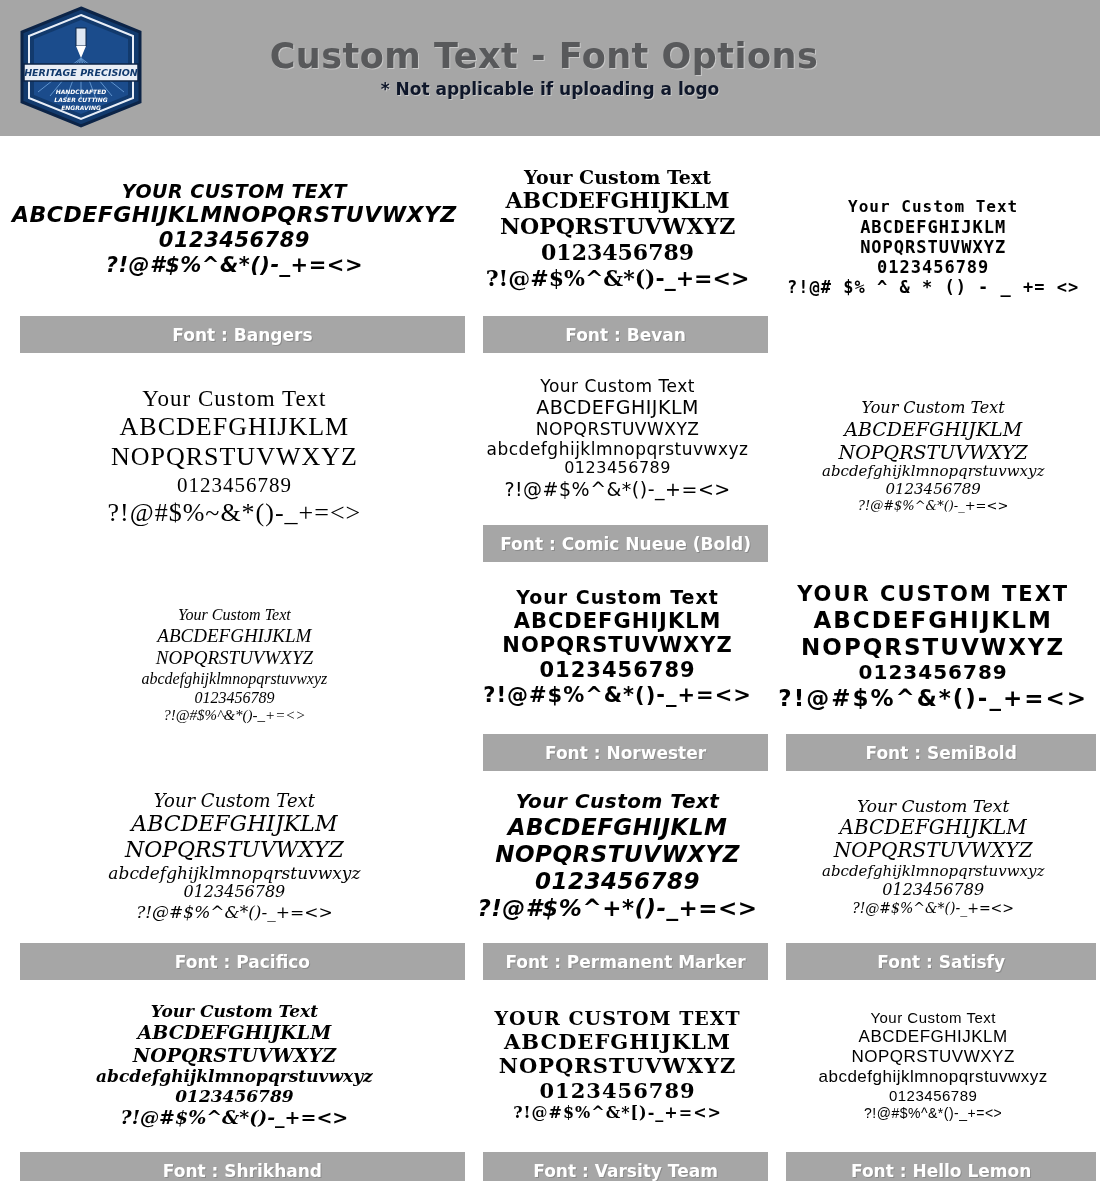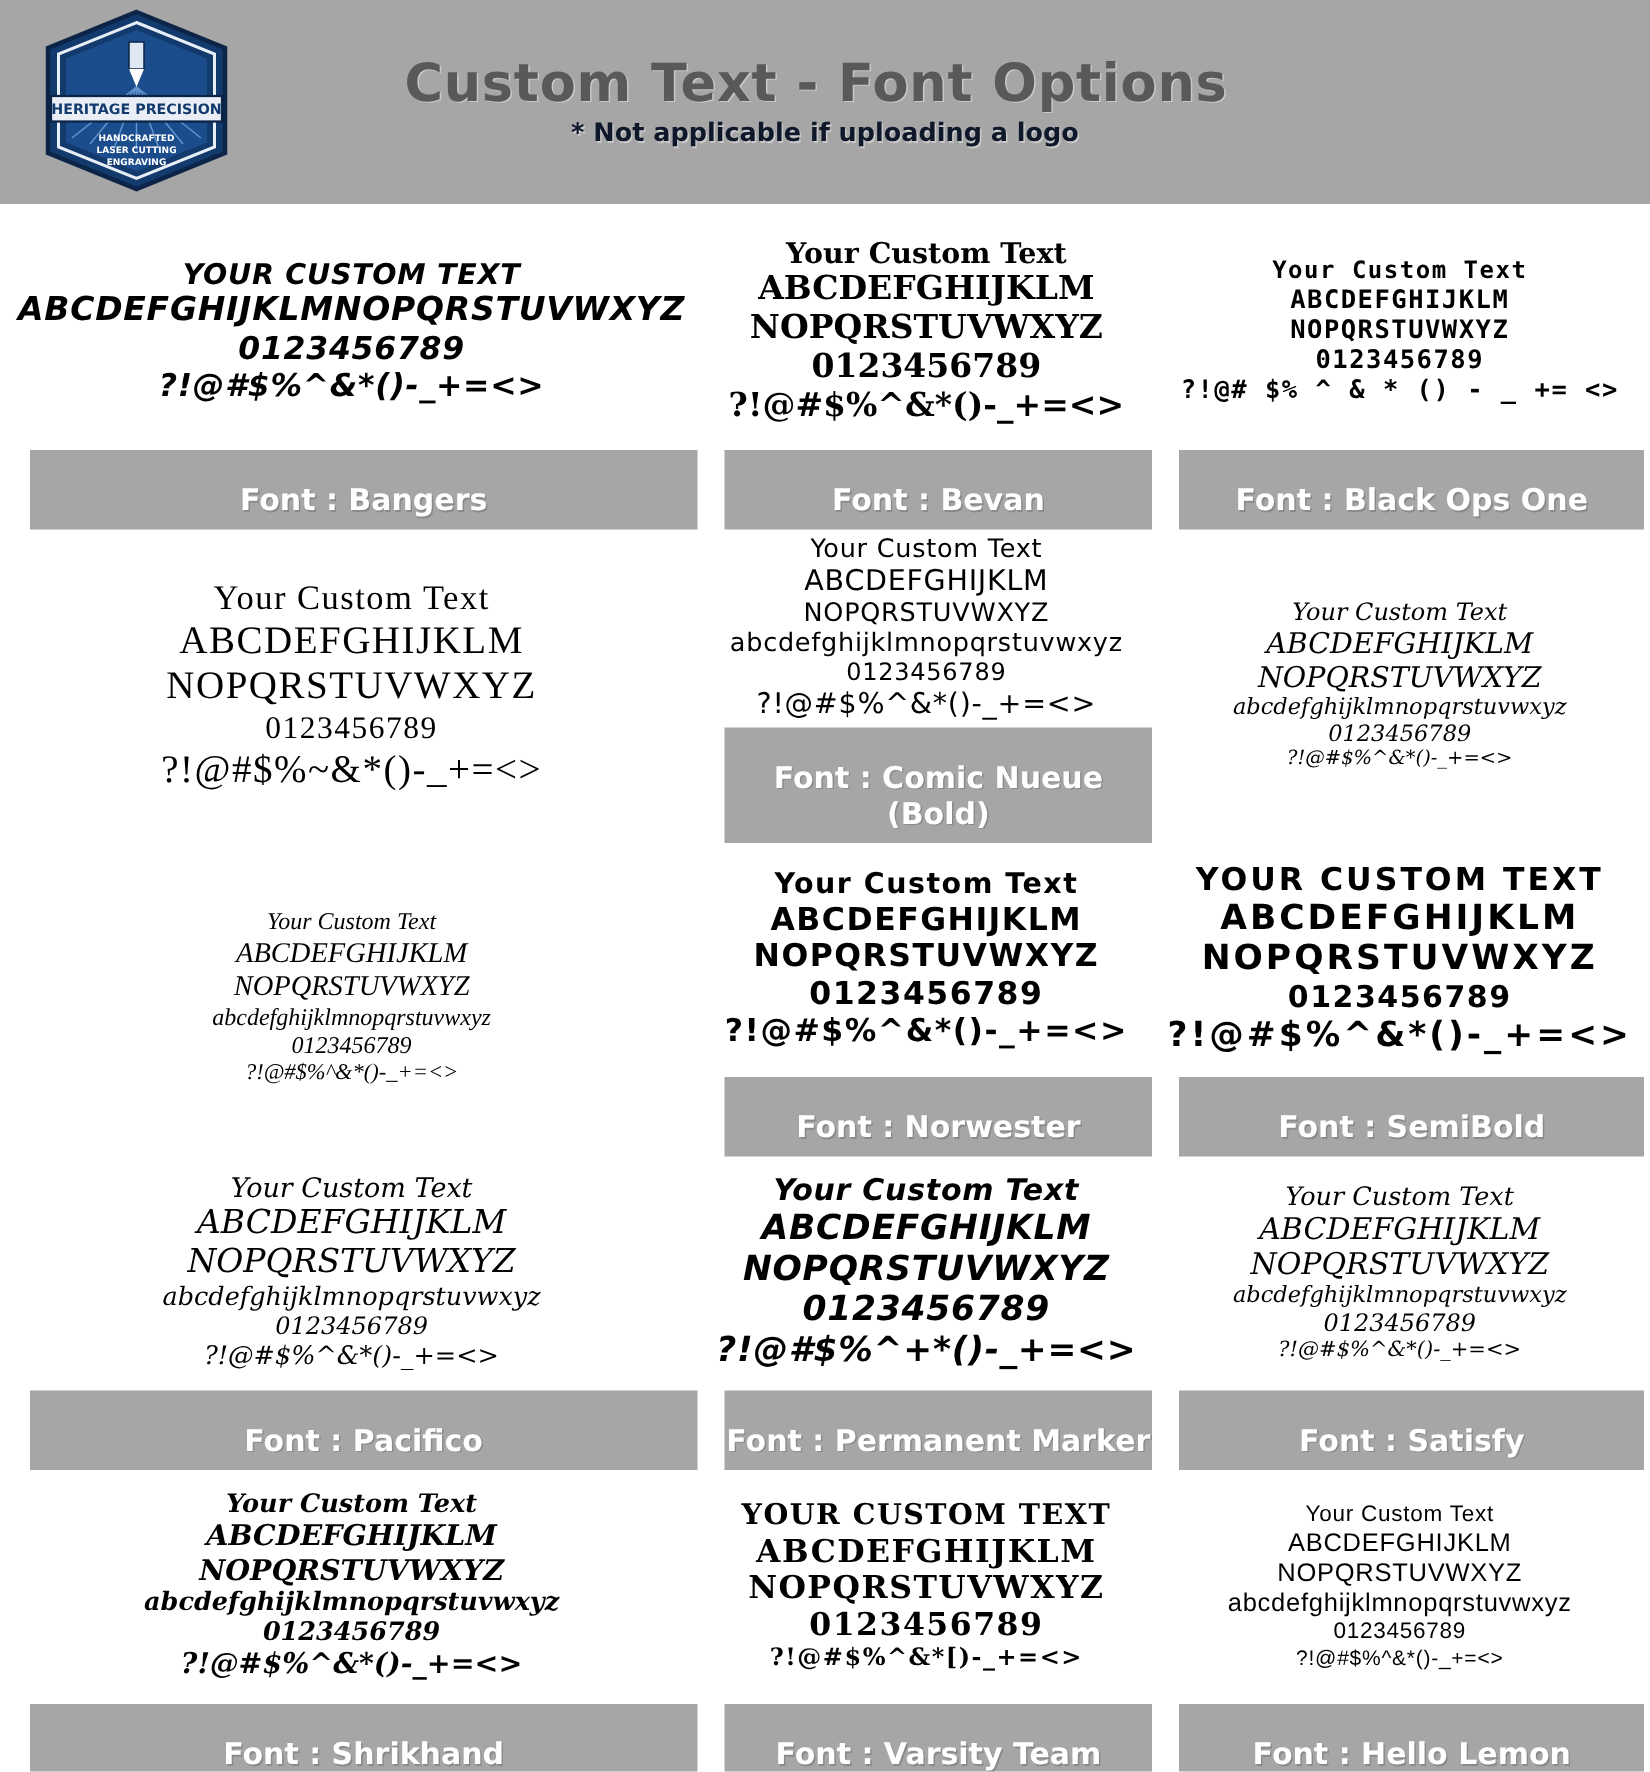--- a/index.html
+++ b/index.html
@@ -39,24 +39,25 @@
     font-weight: bold;
     font-size: 17px;
     color: #0f172a;
     text-shadow: 1px 1px 0 #c8c8c8;
     margin: 0;
   }
 
   
   .logo {
     position: absolute;
-    left: 26px;
+    left: 16px;
     top: 6px;
     width: 130px;
     height: 122px;
+    font-style: italic;
   }
   .logo svg { display:block; }
 
   
   .grid {
     display: grid;
     grid-template-columns: repeat(3, 1fr);
     column-gap: 18px;
     row-gap: 0px;
     padding: 8px 12px 0 12px;
@@ -83,22 +84,22 @@
     box-sizing: border-box;
   }
   .sample div { line-height: 1.18; white-space: nowrap; }
   .label {
     width: 100%;
     background: #a6a6a6;
     color: #ffffff;
     text-align: center;
     font-family: "DejaVu Sans", sans-serif;
     font-weight: bold;
-    font-size: 20px;
-    padding: 21px 0 8px 0;
+    font-size: 17px;
+    padding: 9px 0 8px 0;
     box-sizing: border-box;
     text-shadow: 1px 1px 0 rgba(120,120,120,.6);
     margin-left: 16px;
   }
 
   
   .f-bangers      { font-family: "DejaVu Sans", sans-serif; font-weight: bold; font-style: italic; font-size: 21px; letter-spacing: .5px; }
   .f-bangers .l1  { font-size: 19px; }
   .f-bangers .l2  { font-size: 22px; }
 
@@ -218,21 +219,20 @@
       <div class="label">Font : Bevan</div>
     </div>
     <div class="cell">
       <div class="sample f-blackops">
         <div class="l1">Your Custom Text</div>
         <div class="l2">ABCDEFGHIJKLM</div>
         <div class="l3">NOPQRSTUVWXYZ</div>
         <div class="l4">0123456789</div>
         <div class="l5">?!@# $% ^ &amp; * () - _ += &lt;&gt;</div>
       </div>
-      <div class="label">Font : Black Ops One</div>
     </div>
     <div class="cell">
       <div class="sample f-cinzel">
         <div class="l1">Your Custom Text</div>
         <div class="l2">ABCDEFGHIJKLM</div>
         <div class="l3">NOPQRSTUVWXYZ</div>
         <div class="l4">0123456789</div>
         <div class="l5">?!@#$%~&amp;*()-_+=&lt;&gt;</div>
       </div>
     </div>

